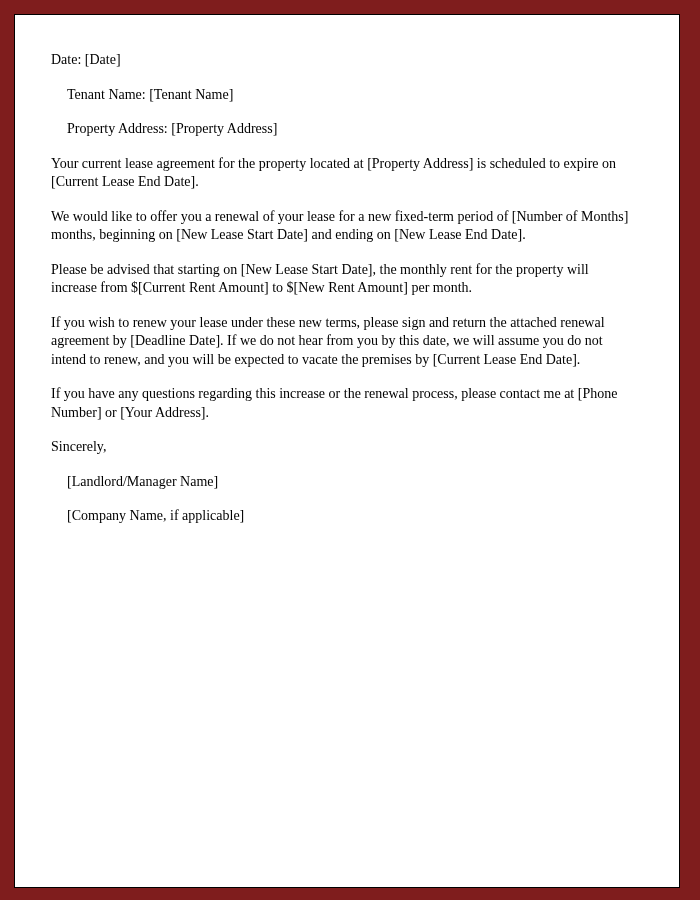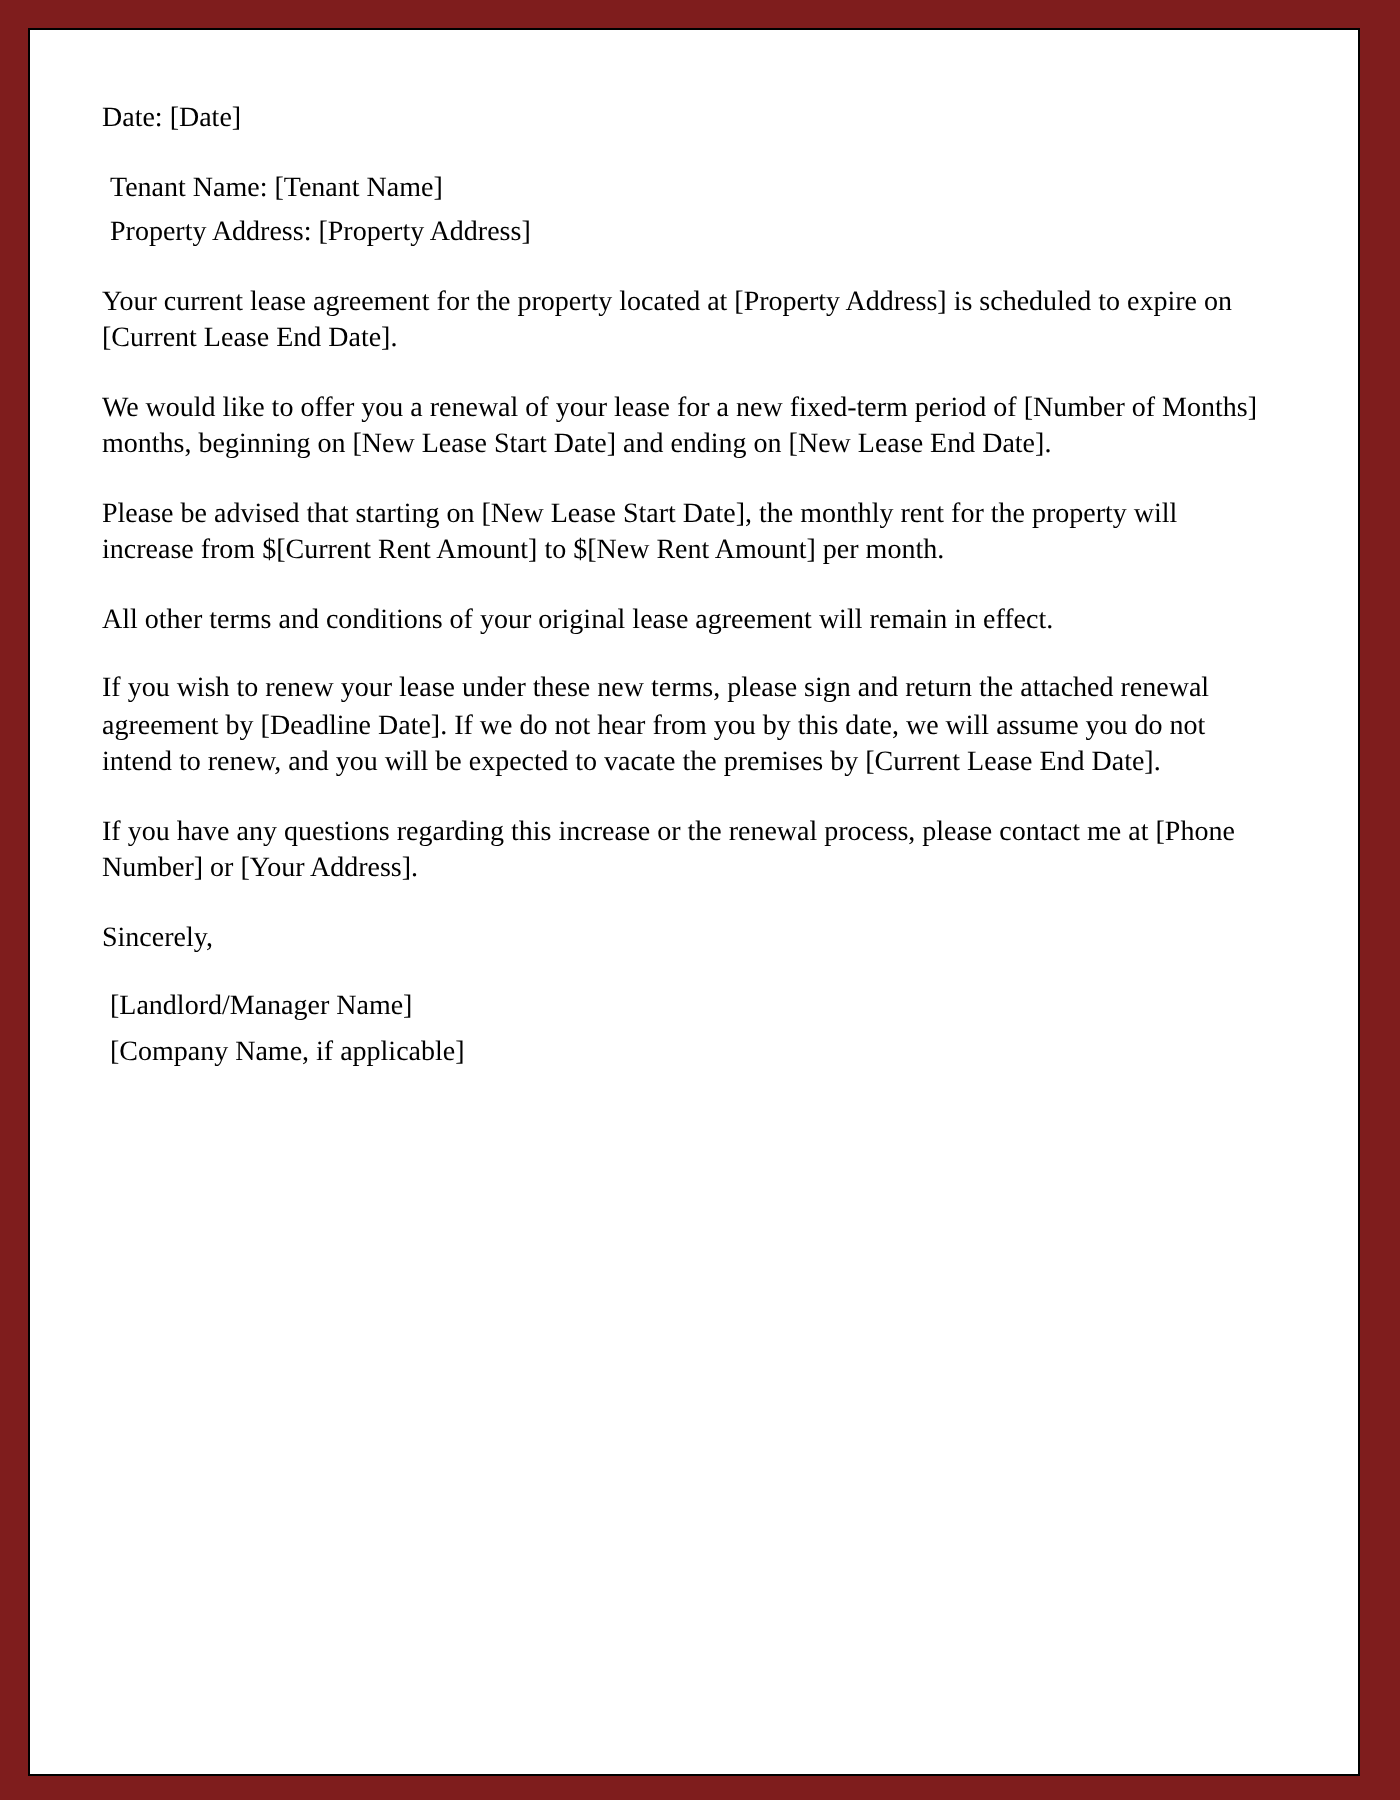--- a/index.html
+++ b/index.html
@@ -30,21 +30,21 @@
   }
   .letter {
     color: #000000;
     font-size: 14px;
     line-height: 18.5px;
   }
   .block {
     margin: 0 0 16px 0;
   }
   .line {
-    margin: 4px;
+    margin: 16px;
   }
 </style>
 </head>
 <body>
 
 <div class="canvas">
   <div class="page">
     <div class="letter">
 
       <p class="block">Date: [Date]</p>
@@ -54,21 +54,20 @@
         <p class="line">Property Address: [Property Address]</p>
       </div>
 
 
       <p class="block">Your current lease agreement for the property located at [Property Address] is scheduled to expire on [Current Lease End Date].</p>
 
       <p class="block">We would like to offer you a renewal of your lease for a new fixed-term period of [Number of Months] months, beginning on [New Lease Start Date] and ending on [New Lease End Date].</p>
 
       <p class="block">Please be advised that starting on [New Lease Start Date], the monthly rent for the property will increase from $[Current Rent Amount] to $[New Rent Amount] per month.</p>
 
-      <p class="block">All other terms and conditions of your original lease agreement will remain in effect.</p>
 
       <p class="block">If you wish to renew your lease under these new terms, please sign and return the attached renewal agreement by [Deadline Date]. If we do not hear from you by this date, we will assume you do not intend to renew, and you will be expected to vacate the premises by [Current Lease End Date].</p>
 
       <p class="block">If you have any questions regarding this increase or the renewal process, please contact me at [Phone Number] or [Your Address].</p>
 
       <p class="block">Sincerely,</p>
 
       <div class="block">
         <p class="line">[Landlord/Manager Name]</p>
         <p class="line">[Company Name, if applicable]</p>

